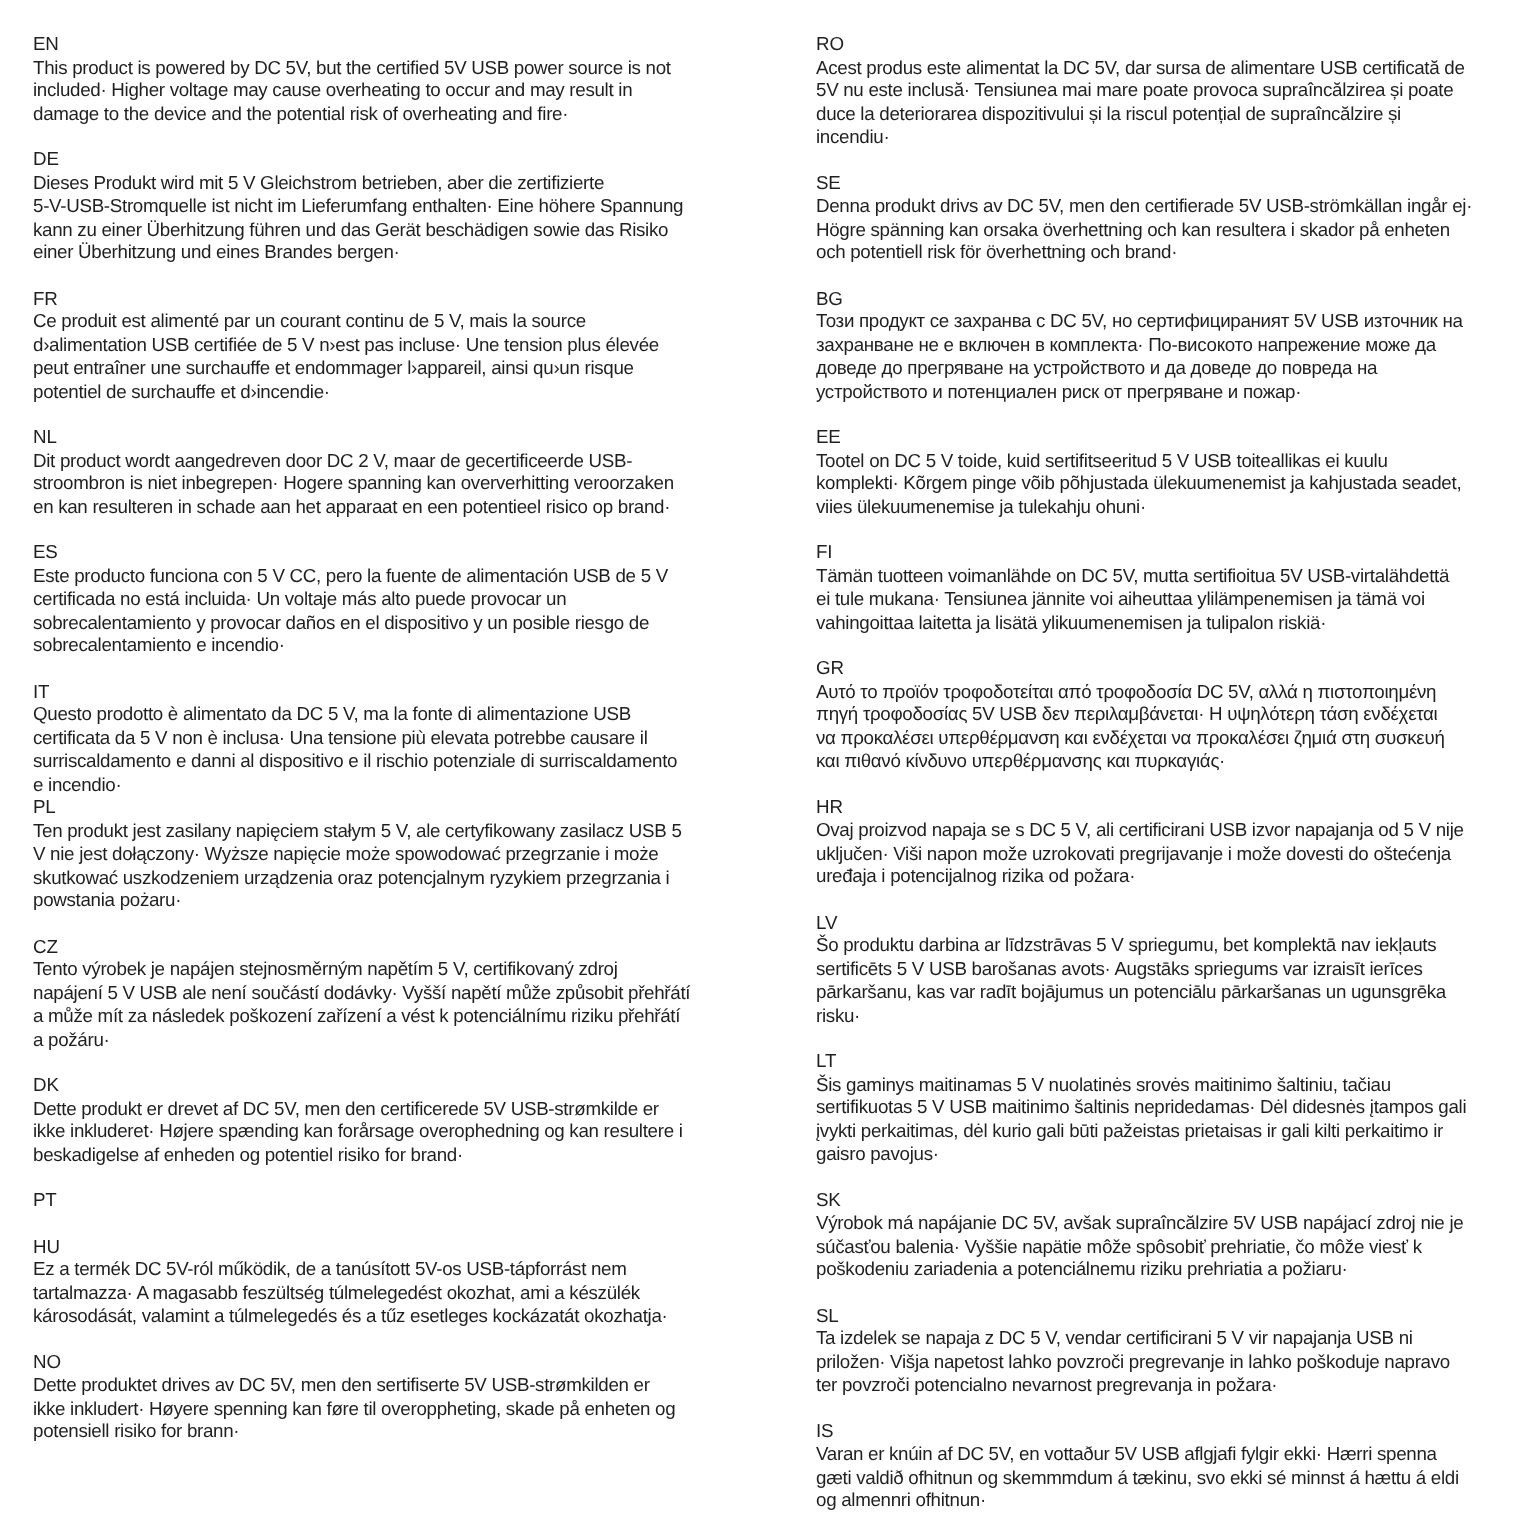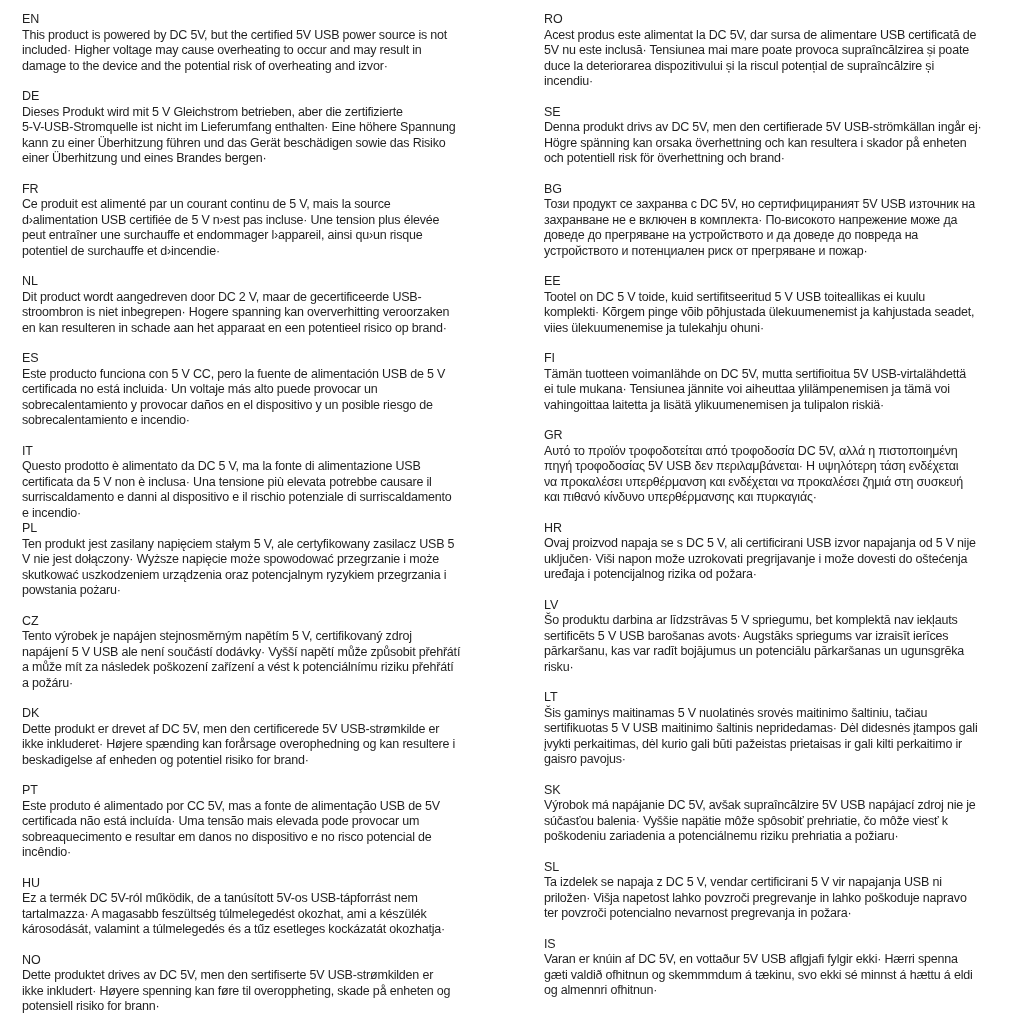--- a/index.html
+++ b/index.html
@@ -21,21 +21,21 @@
     left: 0;
     width: 1024px;
   }
   .col {
     position: absolute;
     top: 0;
     width: 492px;
   }
   .col-left  { left: 22px; }
   .col-right { left: 544px; }
-  .lang-section { margin: 4px 0 0 0; }
+  .lang-section { margin: 14px 0 0 0; }
   .lang-section + .lang-section { margin-top: 15px; }
   .lang-section.tight { margin-top: 0; }
   .code {
     font-size: 12.5px;
     line-height: 15.5px;
     letter-spacing: -0.1px;
     font-weight: normal;
   }
   .body {
     font-size: 12.5px;
@@ -46,21 +46,21 @@
 </style>
 </head>
 <body style="background: rgb(255, 255, 255); color: rgb(31, 31, 31);">
 
 <main class="doc">
   <div class="col col-left" id="col-left">
   <section class="lang-section">
     <div class="code">EN</div>
     <div class="body">This product is powered by DC 5V, but the certified 5V USB power source is not
 included· Higher voltage may cause overheating to occur and may result in
-damage to the device and the potential risk of overheating and izvor·</div>
+damage to the device and the potential risk of overheating and fire·</div>
   </section>
 
   <section class="lang-section">
     <div class="code">DE</div>
     <div class="body">Dieses Produkt wird mit 5 V Gleichstrom betrieben, aber die zertifizierte
 5-V-USB-Stromquelle ist nicht im Lieferumfang enthalten· Eine höhere Spannung
 kann zu einer Überhitzung führen und das Gerät beschädigen sowie das Risiko
 einer Überhitzung und eines Brandes bergen·</div>
   </section>
 
@@ -113,24 +113,20 @@
 
   <section class="lang-section">
     <div class="code">DK</div>
     <div class="body">Dette produkt er drevet af DC 5V, men den certificerede 5V USB-strømkilde er
 ikke inkluderet· Højere spænding kan forårsage overophedning og kan resultere i
 beskadigelse af enheden og potentiel risiko for brand·</div>
   </section>
 
   <section class="lang-section">
     <div class="code">PT</div>
-    <div class="body">Este produto é alimentado por CC 5V, mas a fonte de alimentação USB de 5V
-certificada não está incluída· Uma tensão mais elevada pode provocar um
-sobreaquecimento e resultar em danos no dispositivo e no risco potencial de
-incêndio·</div>
   </section>
 
   <section class="lang-section">
     <div class="code">HU</div>
     <div class="body">Ez a termék DC 5V-ról működik, de a tanúsított 5V-os USB-tápforrást nem
 tartalmazza· A magasabb feszültség túlmelegedést okozhat, ami a készülék
 károsodását, valamint a túlmelegedés és a tűz esetleges kockázatát okozhatja·</div>
   </section>
 
   <section class="lang-section">

